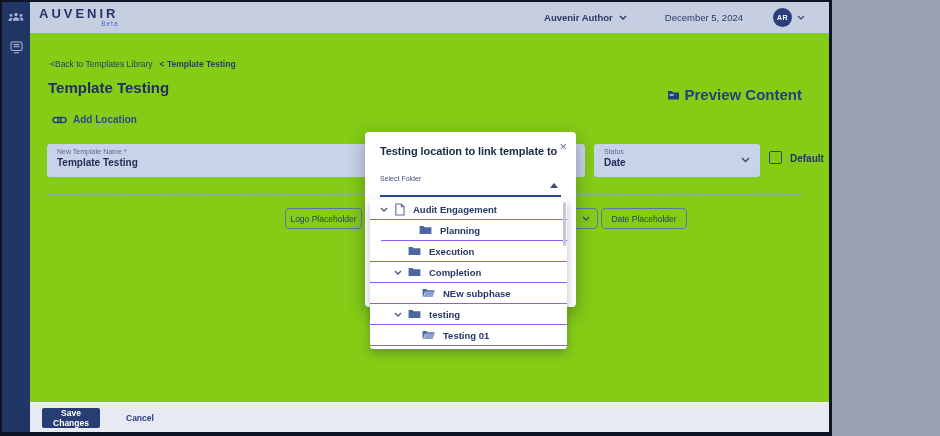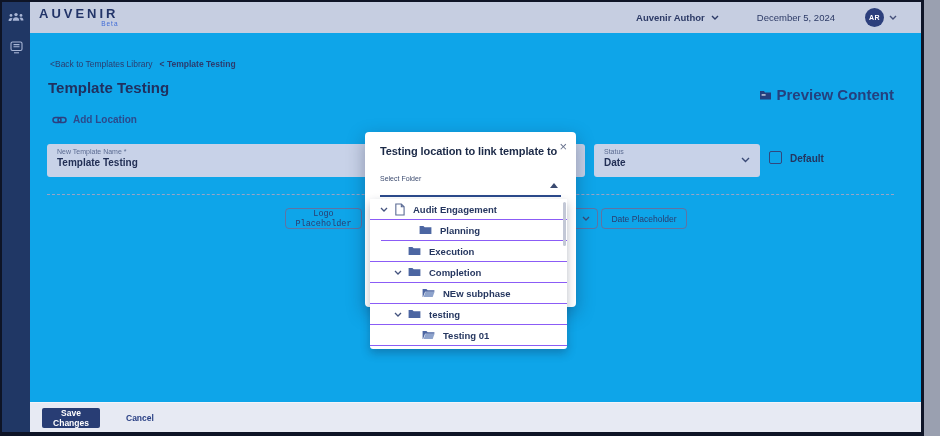--- a/index.html
+++ b/index.html
@@ -1,20 +1,20 @@
 <!DOCTYPE html>
 <html><head>
 <meta charset="utf-8">
 <style>
   * { margin:0; padding:0; box-sizing:border-box; }
   html,body { background:#9aa0b0; }
   body { font-family:"Liberation Sans","DejaVu Sans",sans-serif; }
   #app{
-    position:relative; width:924px; height:436px; overflow:hidden;
-    background:#0ea5e9;
+    position:relative; width:832px; height:436px; overflow:hidden;
+    background:#84cc16;
     border:2px solid #0e1426; border-bottom-width:4px; border-right-width:3px;
   }
   
   .sidebar{ position:absolute; left:0; top:0; bottom:0; width:28px; background:#203765; z-index:6;
             display:flex; flex-direction:column; align-items:center; padding-top:8px; gap:16px;}
   .side-ic{ width:18px; height:14px; display:flex; align-items:center; justify-content:center; cursor:pointer;}
   
   .header{ position:absolute; left:28px; right:0; top:0; height:31px; background:#c6cee1;
            display:flex; align-items:center; z-index:5;}
   .logo-wrap{ margin-left:9px; line-height:1; }
@@ -40,21 +40,21 @@
   .name-field{ left:45px; width:538px; }
   .status-field{ left:592px; width:166px; cursor:pointer;}
   .status-chevron{ position:absolute; right:10px; top:13px; }
   .checkbox{ position:absolute; left:767px; top:149px; width:13px; height:13px; border:1.5px solid #31487f;
              border-radius:2px; background:transparent; cursor:pointer;}
   .checkbox-label{ position:absolute; left:788px; top:151px; font-size:10px; font-weight:700; color:#24355f;}
   .dashed-sep{ position:absolute; left:45px; right:27px; top:192px; border-top:1px dashed #98a4c6;}
   .ph-btn{ position:absolute; top:206px; height:21px; border:1px solid #6073a3; border-radius:4px;
            background:transparent; font-size:8.5px; color:#2b3c6f; display:flex; align-items:center;
            justify-content:center; cursor:pointer; font-family:inherit;}
-  .ph-logo{ left:283px; width:77px;font-family:Liberation Mono, monospace; }
+  .ph-logo{ left:283px; width:77px; }
   .ph-partial{ left:530px; width:66px; justify-content:flex-end; padding-right:7px;}
   .ph-date{ left:599px; width:86px; }
   
   .footer{ position:absolute; left:28px; right:0; bottom:0; height:30px; background:#e7eaf3;
            border-top:1px solid #f2f4f9; display:flex; align-items:center; padding-left:12px; gap:26px; z-index:5;}
   .save-btn{ width:58px; height:20px; background:#283d74; border:none; border-radius:2px; color:#fff;
              font-size:8.5px; font-weight:bold; cursor:pointer; font-family:inherit;}
   .cancel-link{ font-size:8.5px; color:#2b4185; font-weight:600; cursor:pointer;}
   
   .modal{ position:absolute; left:363px; top:130px; width:211px; height:175px; background:#fff;

